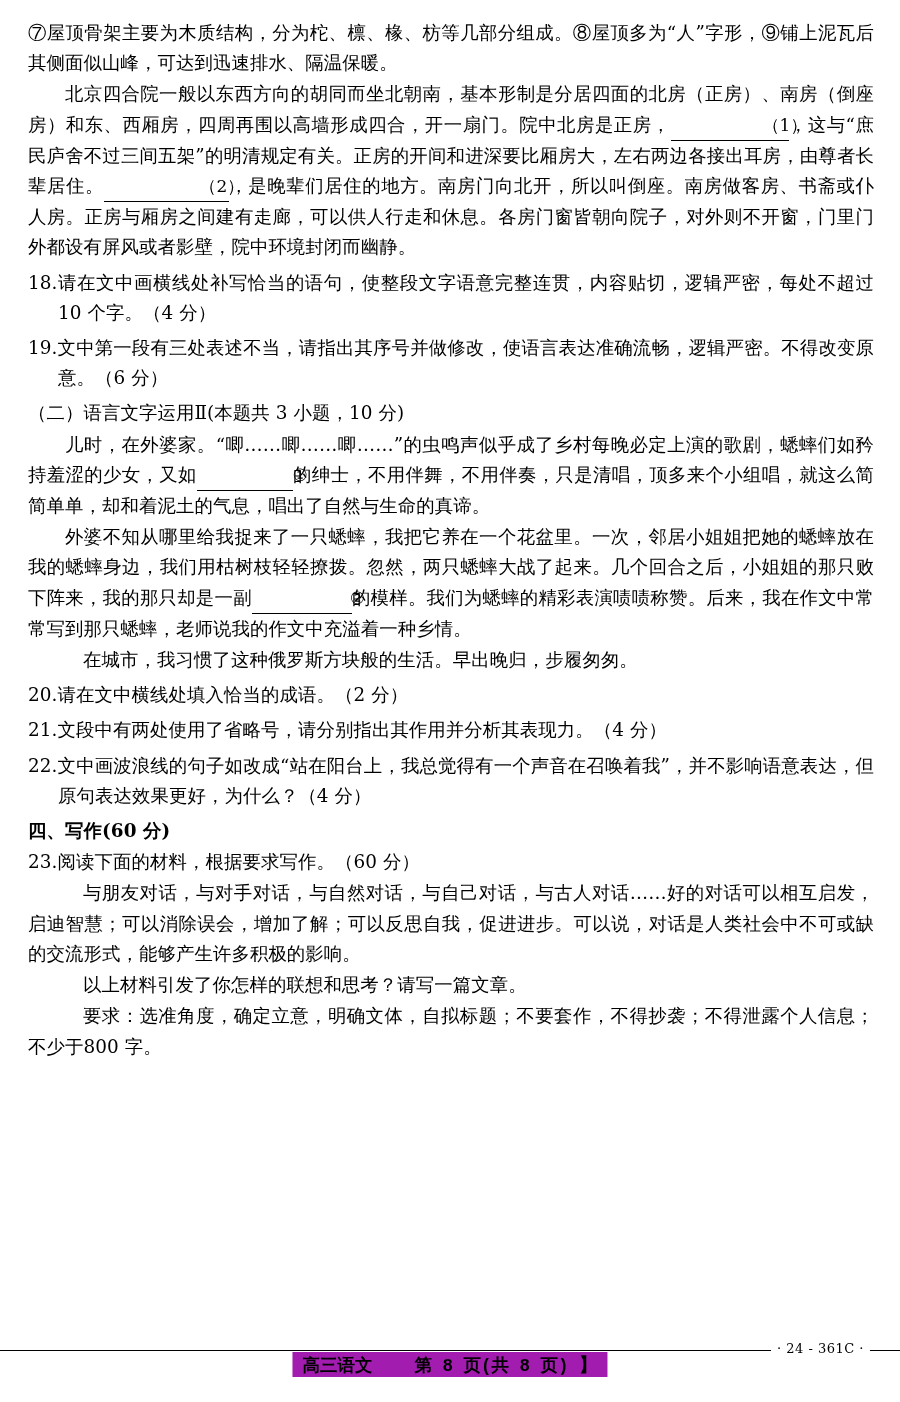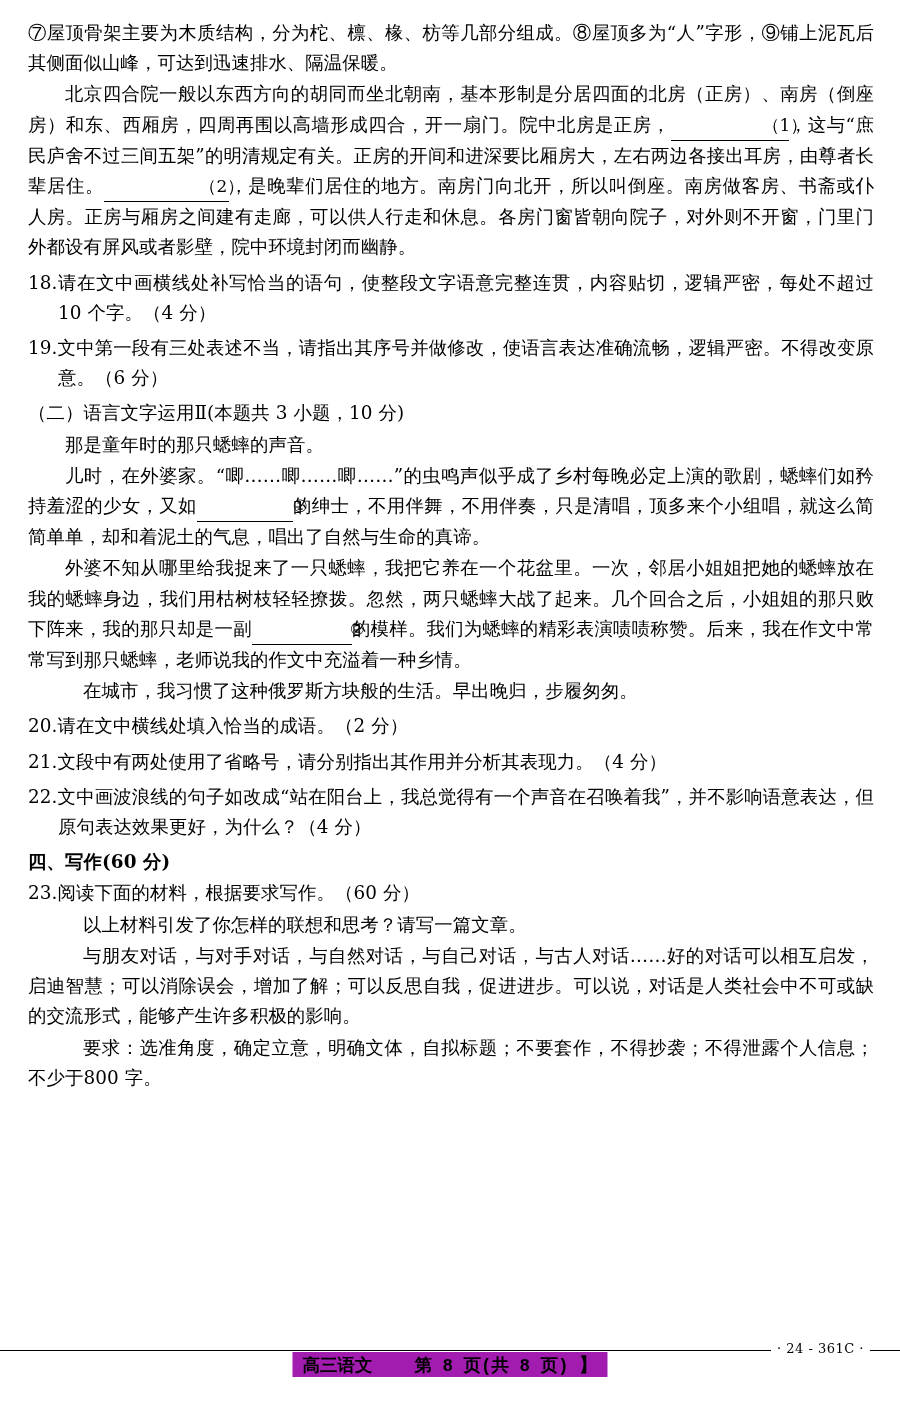--- a/index.html
+++ b/index.html
@@ -127,21 +127,20 @@
     <div class="spacer-sm"></div>
 
     <p class="hang">19.文中第一段有三处表述不当，请指出其序号并做修改，使语言表达准确流畅，逻辑严密。不得改变原意。（6 分）</p>
 
     <div class="spacer-sm"></div>
 
     <p class="noindent">（二）语言文字运用Ⅱ(本题共 3 小题，10 分)</p>
 
 
 
-    <p class="indent2">那是童年时的那只蟋蟀的声音。</p>
 
     <p class="indent2"><span>儿时，在外婆家。“唧……唧……唧……”的虫鸣声似乎成了乡村每晚必定上演的歌剧，蟋蟀们如矜持羞涩的少女，又如</span><span class="blank blk-3"><span class="blank-num">①</span></span><span>的绅士，不用伴舞，不用伴奏，只是清唱，顶多来个小组唱，就这么简简单单，却和着泥土的气息，唱出了自然与生命的真谛。</span></p>
 
     <p class="indent2"><span>外婆不知从哪里给我捉来了一只蟋蟀，我把它养在一个花盆里。一次，邻居小姐姐把她的蟋蟀放在我的蟋蟀身边，我们用枯树枝轻轻撩拨。忽然，两只蟋蟀大战了起来。几个回合之后，小姐姐的那只败下阵来，我的那只却是一副</span><span class="blank blk-4"><span class="blank-num">②</span></span><span>的模样。我们为蟋蟀的精彩表演啧啧称赞。后来，我在作文中常常写到那只蟋蟀，老师说我的作文中充溢着一种乡情。</span></p>
 
 
     <p class="indent3">在城市，我习惯了这种俄罗斯方块般的生活。早出晚归，步履匆匆。</p>
 
     <div class="spacer-sm"></div>
 
@@ -154,23 +153,23 @@
     <div class="spacer-sm"></div>
 
     <p class="hang">22.文中画波浪线的句子如改成“站在阳台上，我总觉得有一个声音在召唤着我”，并不影响语意表达，但原句表达效果更好，为什么？（4 分）</p>
 
     <div class="spacer-sm"></div>
 
     <p class="noindent bold">四、写作(60 分)</p>
 
     <p class="hang">23.阅读下面的材料，根据要求写作。（60 分）</p>
 
+    <p class="indent3">与朋友对话，与对手对话，与自然对话，与自己对话，与古人对话……好的对话可以相互启发，启迪智慧；可以消除误会，增加了解；可以反思自我，促进进步。可以说，对话是人类社会中不可或缺的交流形式，能够产生许多积极的影响。</p>
+
     <p class="indent3">以上材料引发了你怎样的联想和思考？请写一篇文章。</p>
-
-    <p class="indent3">与朋友对话，与对手对话，与自然对话，与自己对话，与古人对话……好的对话可以相互启发，启迪智慧；可以消除误会，增加了解；可以反思自我，促进进步。可以说，对话是人类社会中不可或缺的交流形式，能够产生许多积极的影响。</p>
 
     <p class="indent3">要求：选准角度，确定立意，明确文体，自拟标题；不要套作，不得抄袭；不得泄露个人信息；不少于800 字。</p>
 
   </div>
 
   <div class="footer">
     <div class="footer-line"></div>
     <div class="footer-center">
       <span>高三语文</span>
       &nbsp;&nbsp;

